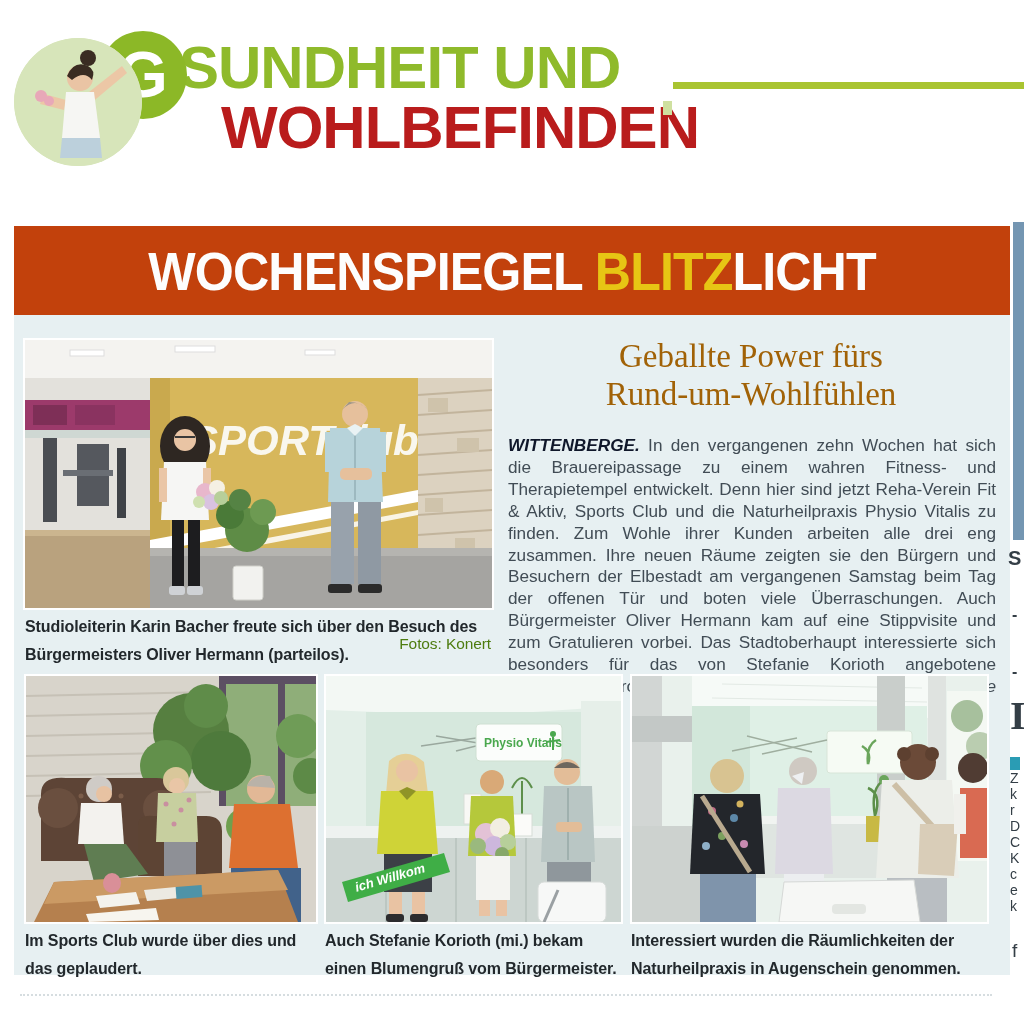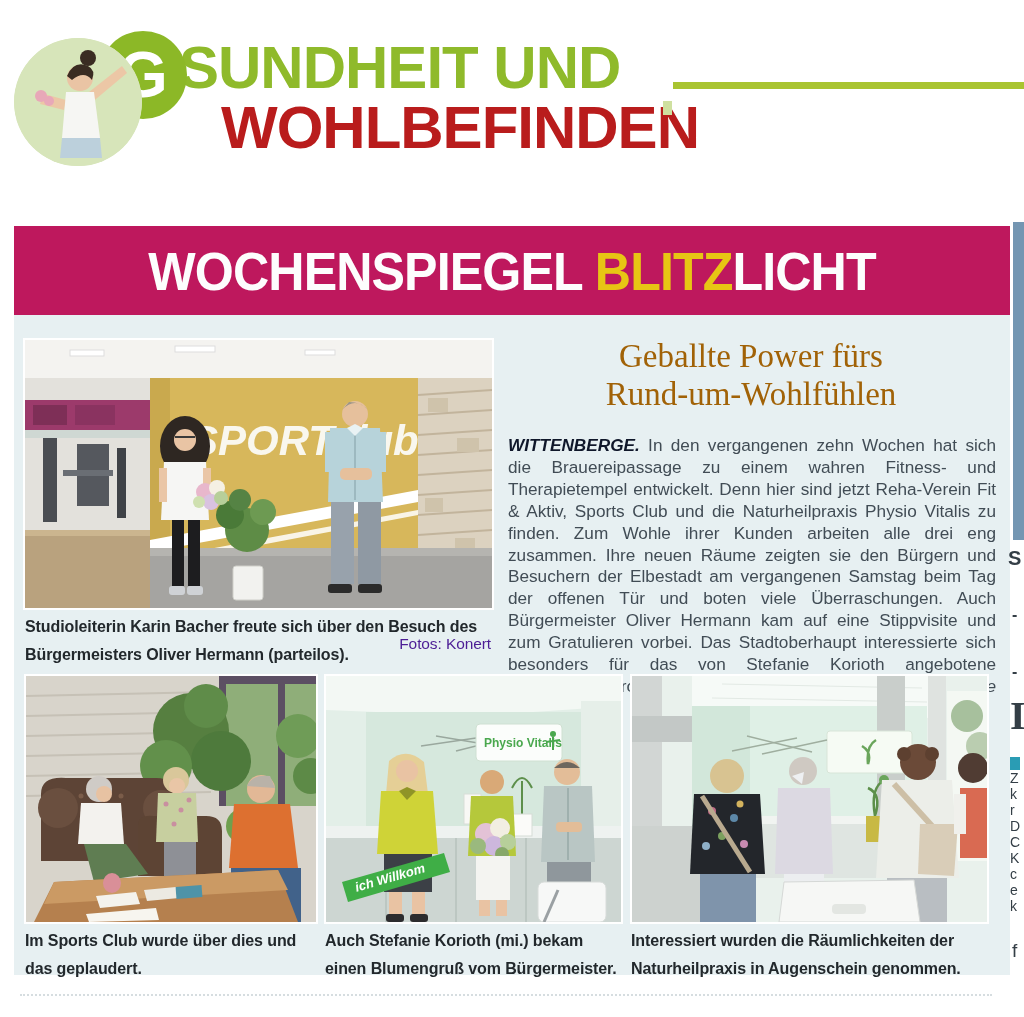--- a/index.html
+++ b/index.html
@@ -14,42 +14,42 @@
   .photo-circle{position:absolute;left:14px;top:38px;width:128px;height:128px;border-radius:50%;
                 overflow:hidden;background:#d7e5ba;z-index:2;}
   .mast-line1{position:absolute;left:140px;top:33px;width:600px;color:#8fba2b;
               font-weight:bold;font-size:60px;letter-spacing:-1px;white-space:nowrap;}
   .mast-line2{position:absolute;left:221px;top:93px;width:600px;color:#b91c1c;
               font-weight:bold;font-size:60px;letter-spacing:-1px;white-space:nowrap;}
   .green-rule{position:absolute;left:673px;top:82px;width:351px;height:7px;background:#a9c431;}
   .green-chip{position:absolute;left:663px;top:101px;width:9px;height:14px;background:#cfe0a0;}
 
   
-  .banner{position:absolute;left:14px;top:226px;width:996px;height:89px;background:#be185d;
+  .banner{position:absolute;left:14px;top:226px;width:996px;height:89px;background:#c2410c;
           display:flex;align-items:center;justify-content:center;}
   .banner-text{font-weight:bold;font-size:54px;letter-spacing:-1px;color:#fdfdfd;
                transform:scaleX(.93);white-space:nowrap;}
   .banner-text .hl{color:#e7c514;}
 
   
   .panel{position:absolute;left:14px;top:315px;width:996px;height:660px;background:#e7f0f2;}
 
   
   .photo{position:absolute;background:#fff;border:2px solid #ffffff;box-sizing:border-box;}
   .photo svg{display:block;}
   .ph1{left:23px;top:338px;width:471px;height:272px;}
   .ph2{left:24px;top:674px;width:294px;height:250px;}
   .ph3{left:324px;top:674px;width:299px;height:250px;}
   .ph4{left:630px;top:674px;width:359px;height:250px;}
 
   
   .caption{position:absolute;font-weight:bold;font-size:16px;line-height:28px;
            color:#22282c;letter-spacing:-0.1px;}
   .cap1{left:25px;top:613px;width:468px;height:46px;}
-  .credit{position:absolute;right:2px;bottom:1px;font-weight:normal;color:#4c1d95;font-size:15.5px;}
+  .credit{position:absolute;right:2px;bottom:1px;font-weight:normal;color:#4d7c0f;font-size:15.5px;}
   .cap2{left:25px;top:927px;width:292px;}
   .cap3{left:325px;top:927px;width:296px;}
   .cap4{left:631px;top:927px;width:356px;}
 
   
   .headline{position:absolute;left:505px;top:337px;width:492px;text-align:center;
             font-family:"Liberation Serif",serif;color:#a16207;font-size:33px;line-height:38px;}
   .body-text{position:absolute;left:508px;top:435px;width:488px;font-size:17.2px;
              line-height:21.9px;color:#414c55;text-align:justify;}
   .lead{font-weight:bold;color:#0f172a;font-style:italic;}

